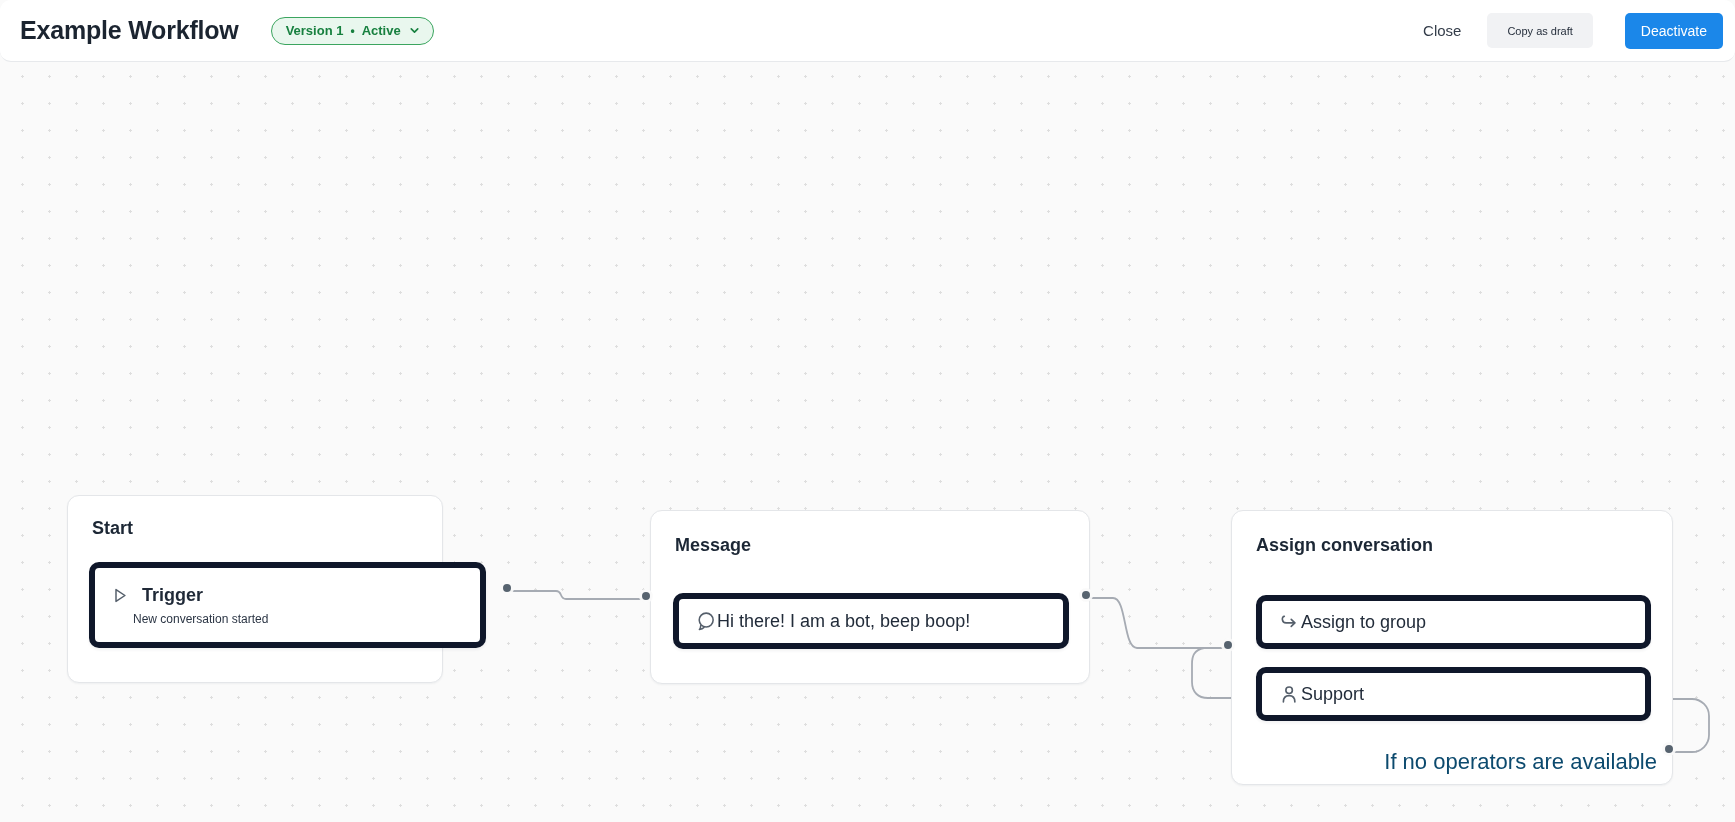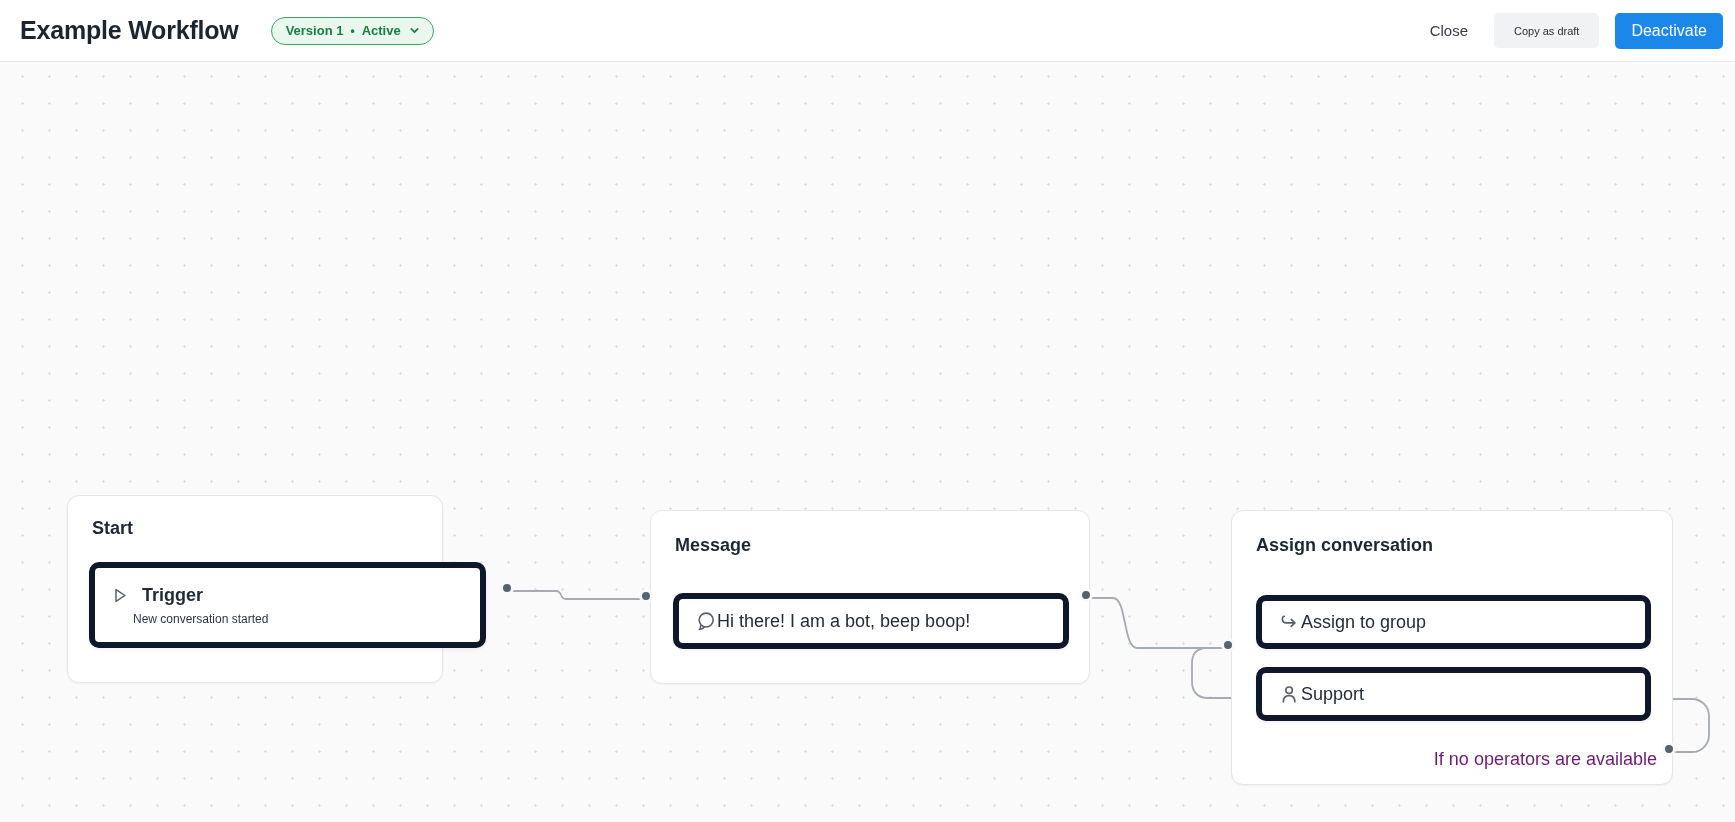--- a/index.html
+++ b/index.html
@@ -5,40 +5,40 @@
   * { margin:0; padding:0; box-sizing:border-box; }
   html,body { background:#ffffff; }
   .app {
     position:relative; width:1735px; height:822px; overflow:hidden;
     font-family:"Liberation Sans", sans-serif; color:#222c3a; background:#fafafa;
   }
   
   .header {
     position:absolute; top:0; left:0; width:1735px; height:62px;
     background:#ffffff; border-bottom:1px solid #e7e9ec;
-    display:flex; align-items:center; padding:0 12px 0 20px; z-index:5;
+    display:flex; align-items:center; padding:0 12px 0 20px; z-index:5;border-radius:11px;
   }
   .page-title { font-size:25px; font-weight:700; color:#1b2430; letter-spacing:-0.2px; }
   .badge {
     margin-left:32px; height:28px; display:inline-flex; align-items:center; gap:7px;
     background:#e9f7ee; border:1.5px solid #3ba55f; border-radius:15px;
     padding:0 12px 0 14px; cursor:pointer; font-family:inherit;
   }
   .badge span { font-size:13px; font-weight:700; color:#17803f; }
   .badge .sep { font-size:12px; }
   .badge svg { display:block; }
   .header-spacer { flex:1; }
   .btn { font-family:inherit; cursor:pointer; border:none; background:none; }
   .btn-close { font-size:15px; color:#333c49; padding:8px 10px; }
   .btn-copy {
     margin-left:16px; font-size:11px; color:#27303d; background:#f1f2f4;
     border-radius:5px; padding:0 20px; height:35px;
   }
   .btn-deactivate {
-    margin-left:16px; font-size:16px; color:#ffffff; background:#1b87e9;
+    margin-left:32px; font-size:14px; color:#ffffff; background:#1b87e9;
     border-radius:5px; padding:0 16px; height:36px; font-weight:400;
   }
   
   .canvas {
     position:absolute; top:62px; left:0; width:1735px; height:760px;
     background-color:#fafafa;
     background-image:radial-gradient(circle, #dedede 1.1px, transparent 1.4px);
     background-size:27px 27px; background-position:9px 1px;
   }
   .edges { position:absolute; top:0; left:0; width:1735px; height:822px; pointer-events:none; }
@@ -58,21 +58,21 @@
   .item-row { display:flex; align-items:center; height:100%; padding-left:16px; gap:0; }
   .item-label { font-size:18px; color:#222c3a; white-space:nowrap; }
   .item-title { font-size:18px; font-weight:600; color:#1f2937; white-space:nowrap; }
   .icon { display:inline-flex; flex:0 0 auto; }
   .icon svg { display:block; stroke:#555f6b; fill:none; stroke-width:1.7; stroke-linecap:round; stroke-linejoin:round; }
   
   .start-card { display:flex; flex-direction:column; justify-content:center; padding:10px 14px; gap:6px; }
   .start-card .trigger-row { display:flex; align-items:center; gap:12px; }
   .start-card .subtitle { font-size:12px; color:#2b3544; margin-left:24px; white-space:nowrap; }
   .fallback-label {
-    position:absolute; right:15px; top:238px; font-size:18px; color:#701a75; white-space:nowrap;
+    position:absolute; right:15px; top:238px; font-size:22px; color:#0c4a6e; white-space:nowrap;
   }
   
   .port {
     position:absolute; width:6px; height:6px; background:#ffffff;
     border:4px solid #57636f; border-radius:50%;
     box-shadow:0 0 0 3px rgba(250,250,250,0.92); cursor:crosshair; z-index:3;
   }
 </style>
 </head>
 <body>

